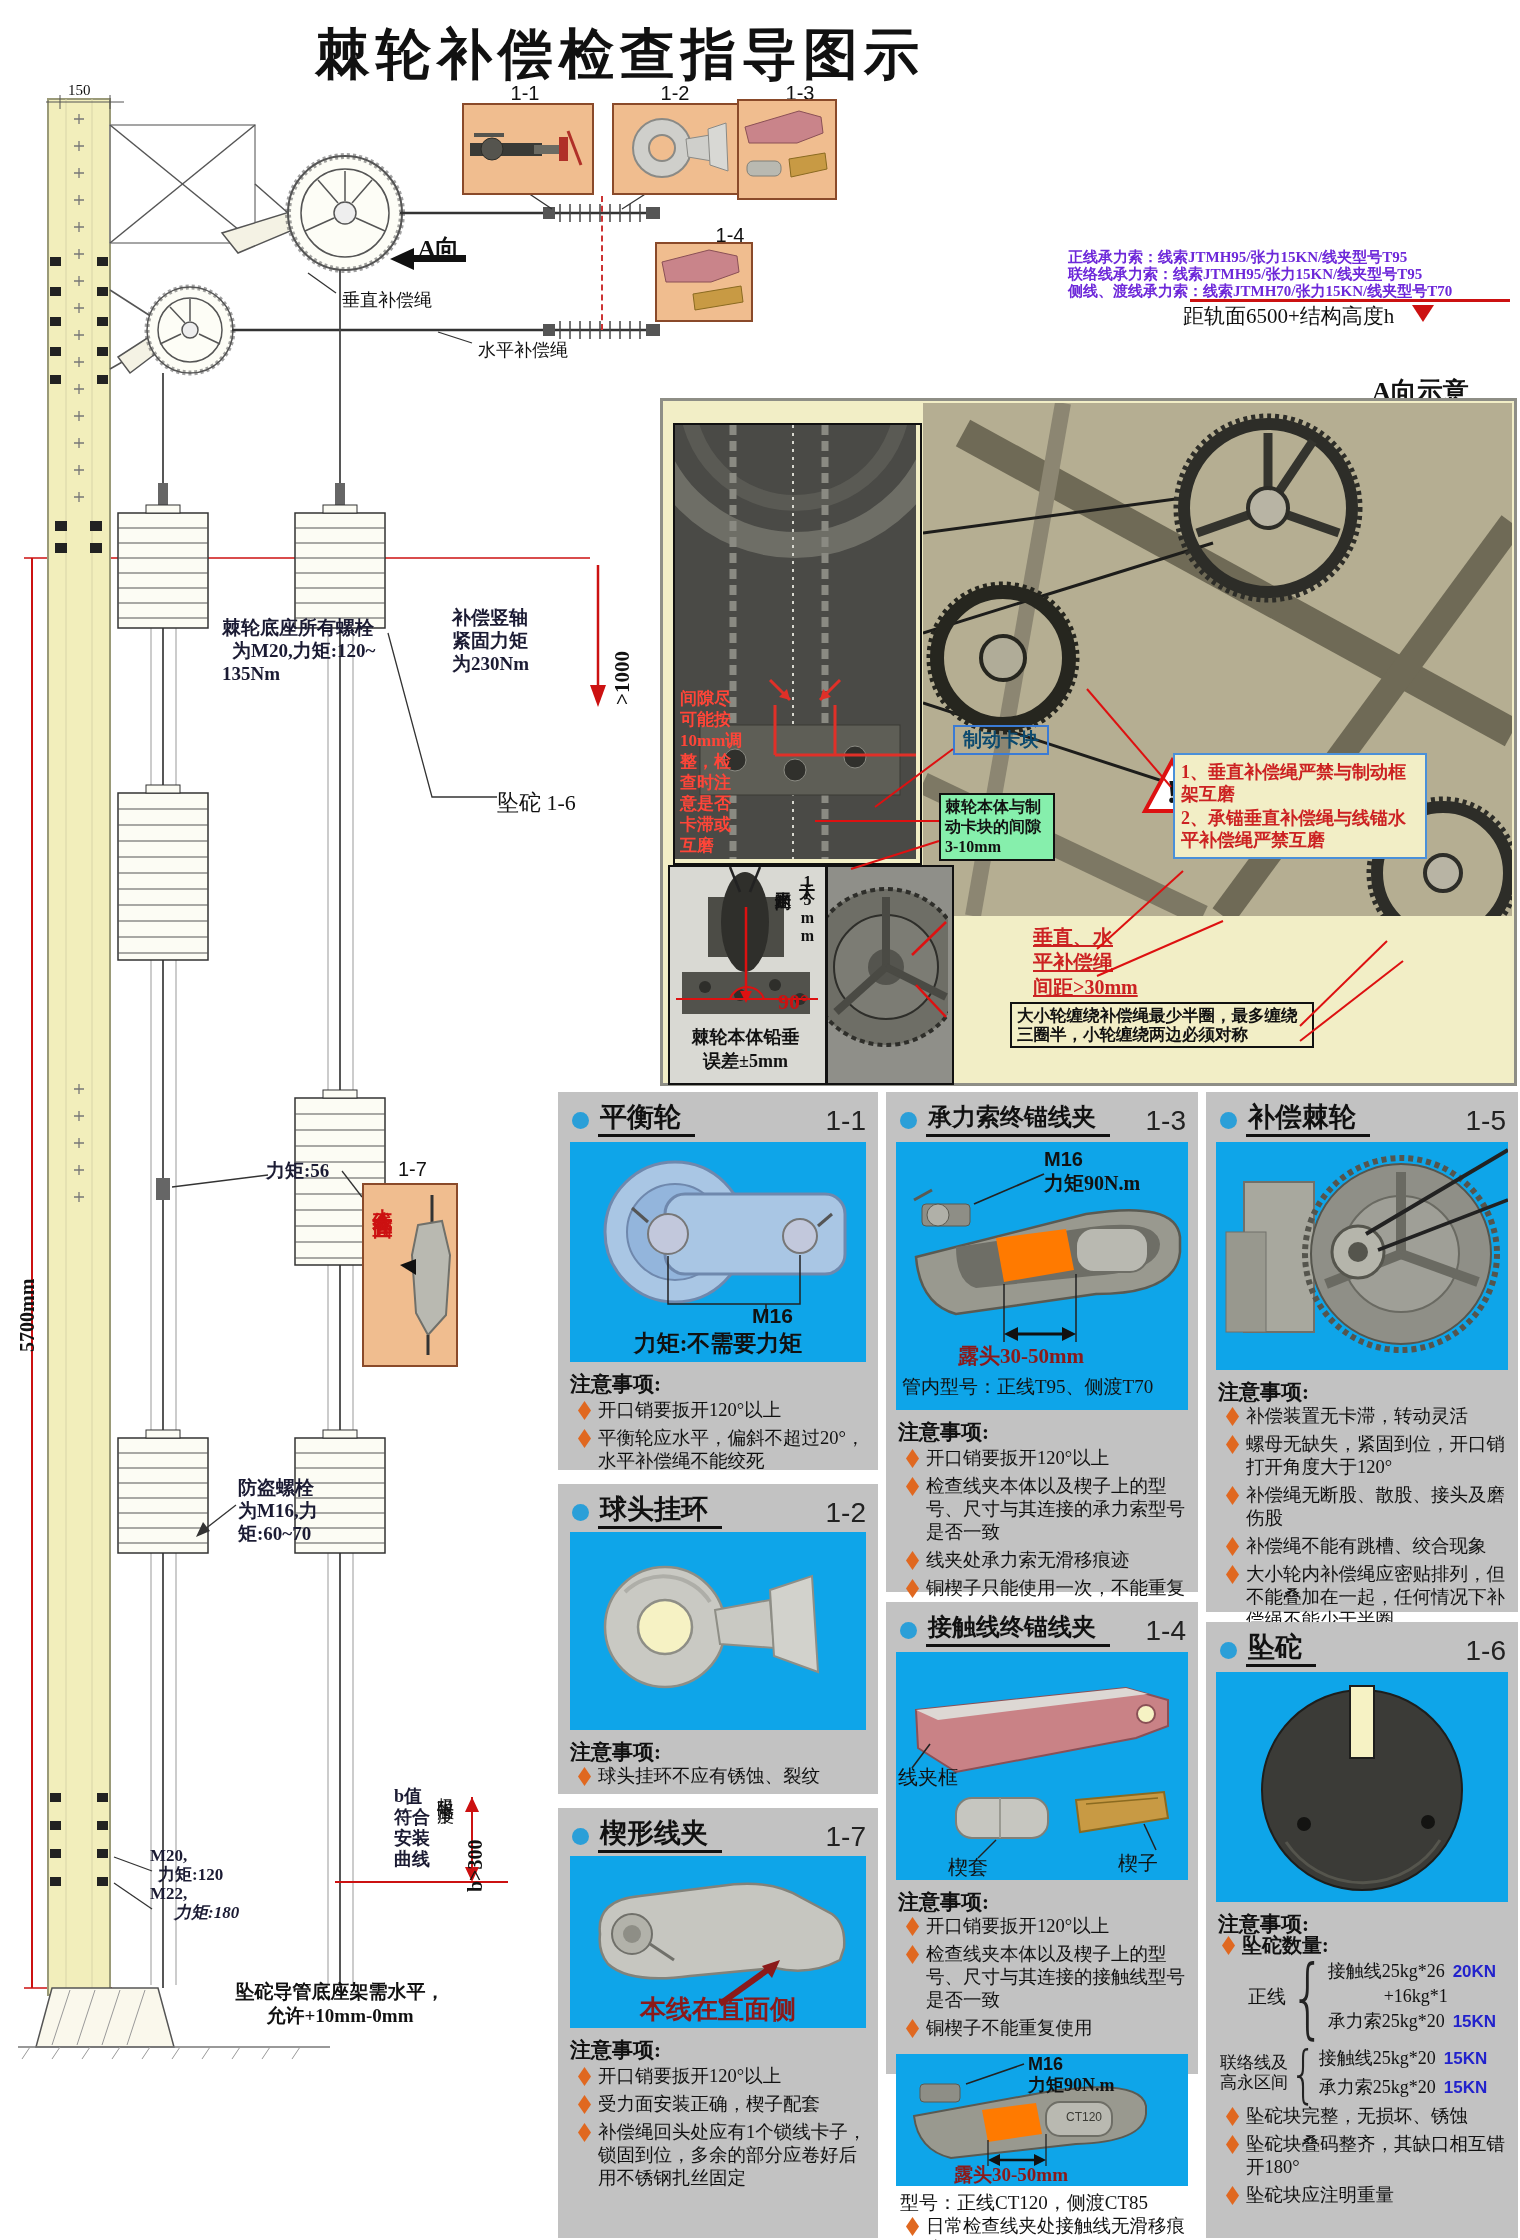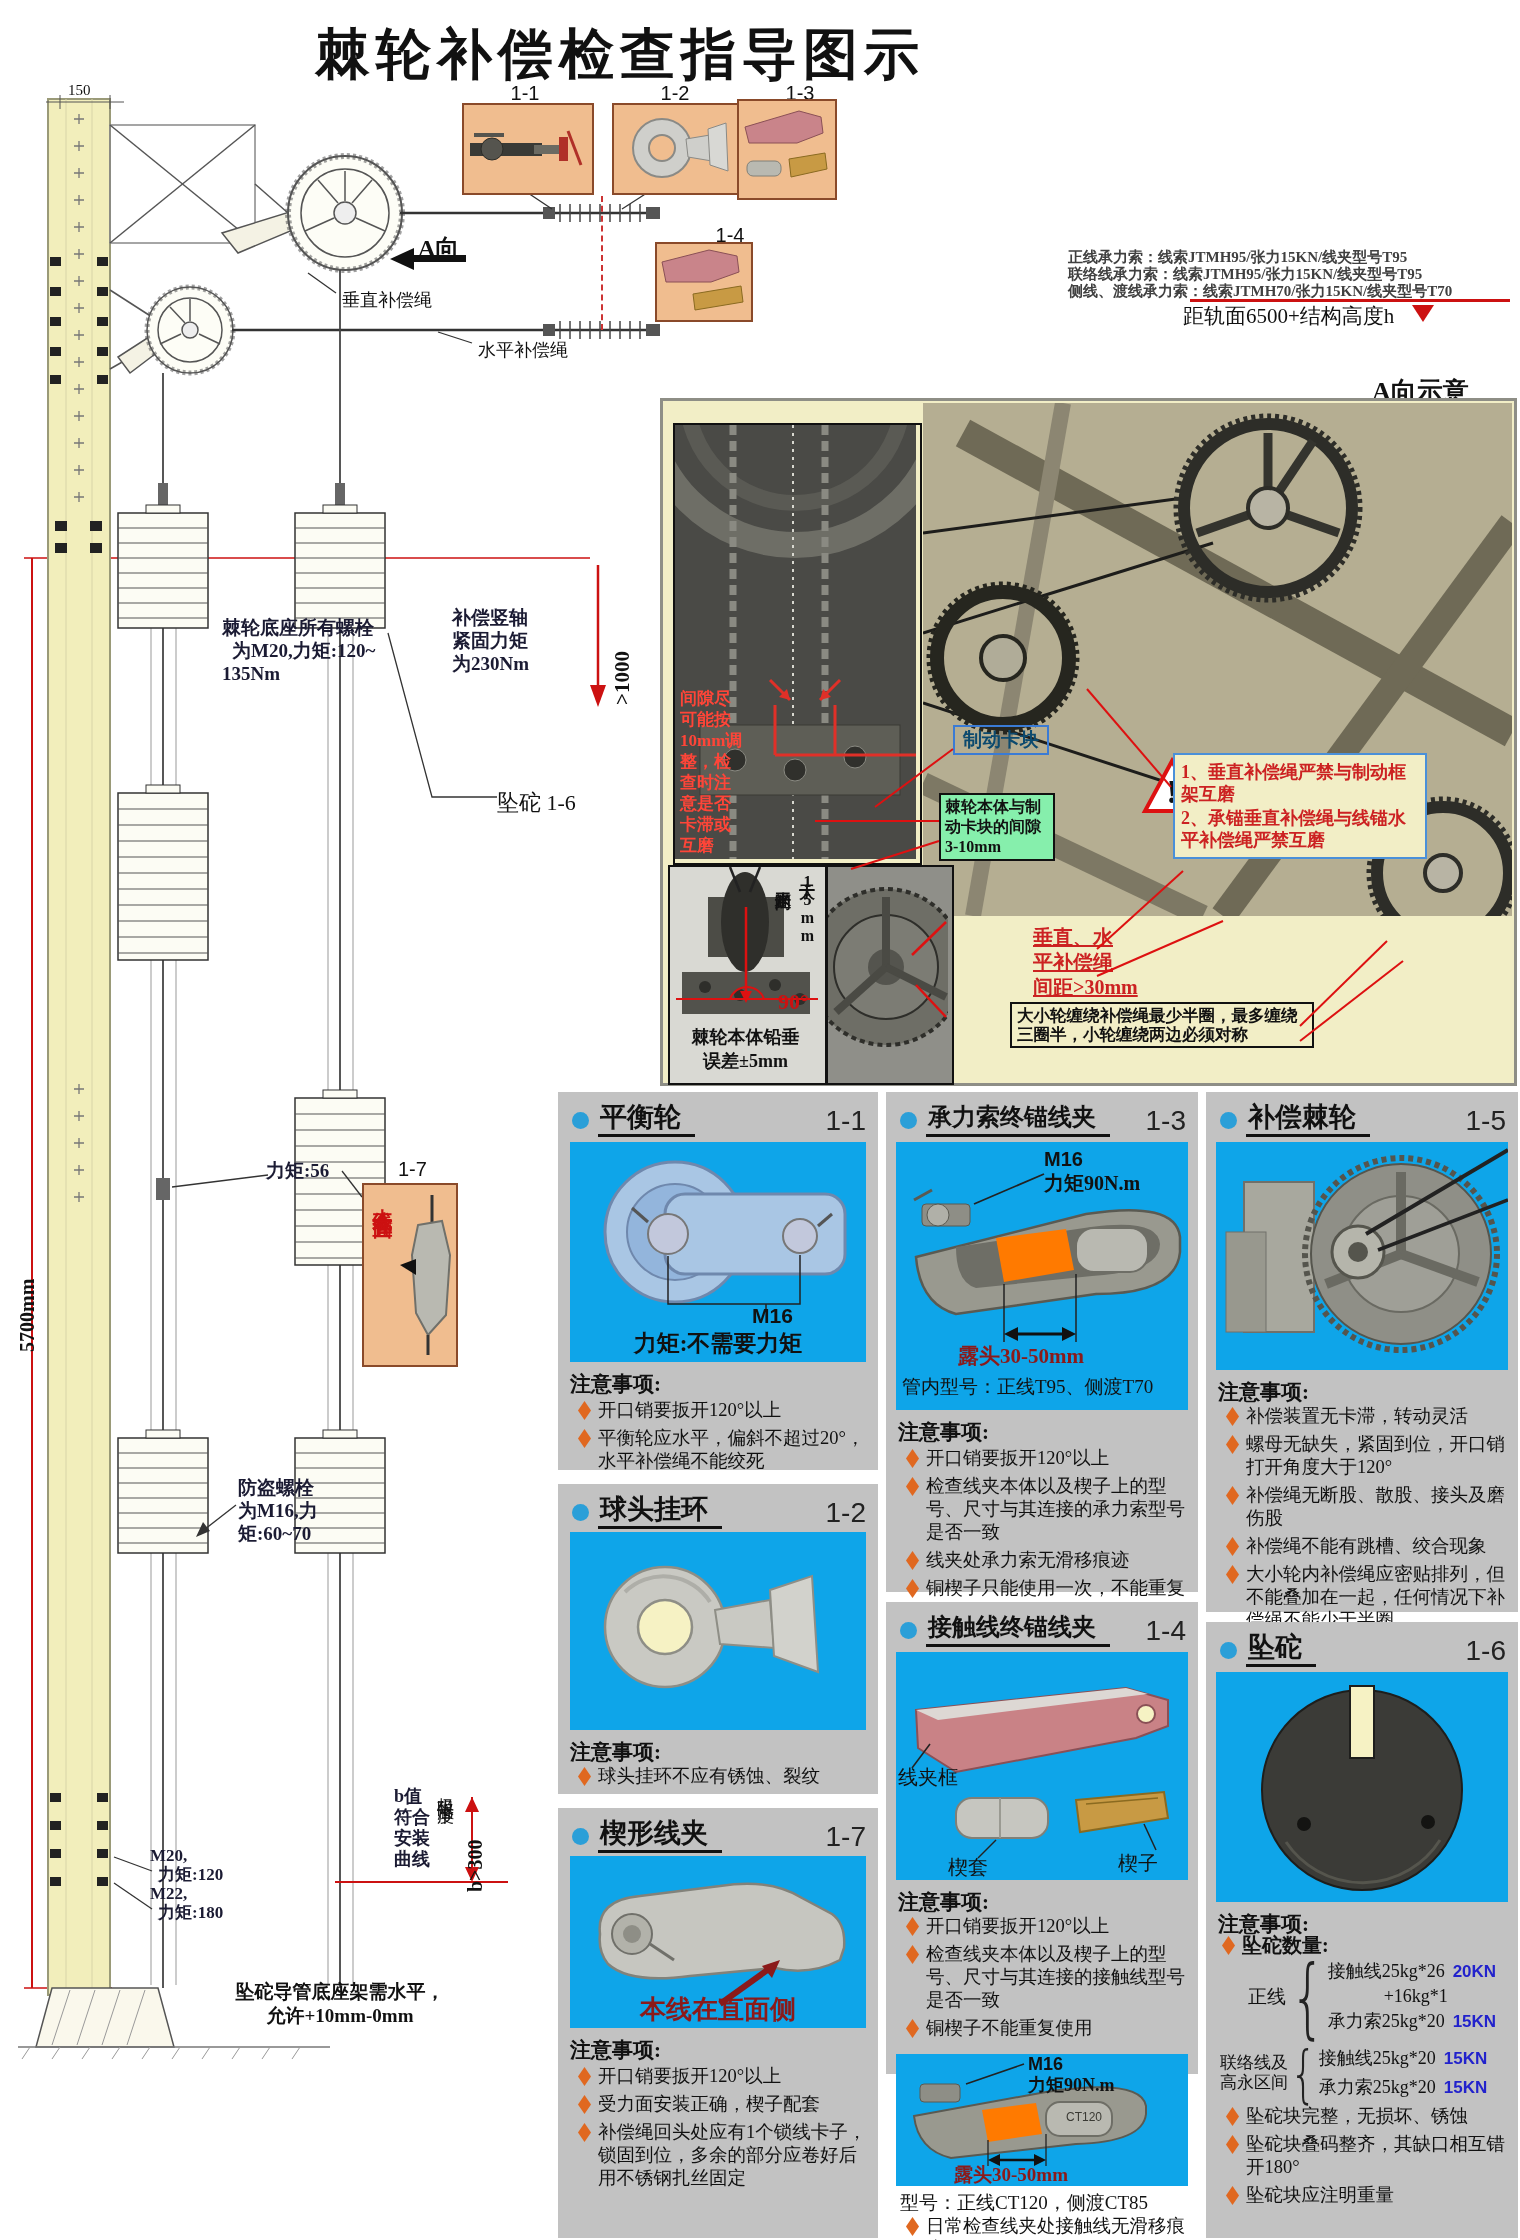--- a/index.html
+++ b/index.html
@@ -7,21 +7,21 @@
   #page{position:relative;width:1520px;height:2240px;background:#fff;overflow:hidden;}
   .abs{position:absolute;}
   .b{font-weight:bold;}
   .ctr{text-align:center;}
   .vtext{writing-mode:vertical-rl;text-orientation:upright;letter-spacing:3px;}
   .rot{transform:rotate(-90deg);transform-origin:0 0;}
   .red{color:#cc1111;}
   .navy{color:#1b1b33;}
   .title{font-size:55px;font-weight:bold;letter-spacing:6px;}
   .photo-tan{background:#f0bd8f;border:2px solid #8a4a2a;}
-  .speclines div{font-size:15px;font-weight:bold;line-height:17px;color:#404040;white-space:nowrap;}
+  .speclines div{font-size:15px;font-weight:bold;line-height:17px;color:#6d28d9;white-space:nowrap;}
   .redline{background:#cc1111;height:3px;}
   .tri-down{width:0;height:0;border-left:11px solid transparent;border-right:11px solid transparent;border-top:17px solid #cc1111;}
   .panel{background:#f2eec6;border:3px solid #8e8e86;}
   .gapnote{border:2px solid #111;background:#86efac;font-size:16px;font-weight:bold;line-height:20px;padding:2px 4px;}
   .bluebox{border:2px solid #3a7bd5;}
   .warnbox{border:2px solid #4a90d9;background:#f2eec6;padding:4px 6px;}
   .warnbox div{color:#cc2222;font-size:18px;font-weight:bold;line-height:22px;margin:2px 0;}
   .wrapbox{border:2px solid #111;background:#f2eec6;font-size:16.5px;font-weight:bold;line-height:19px;padding:2px 5px;}
   .card{background:#c2c2c2;}
   .chead{display:flex;align-items:flex-end;padding:10px 12px 2px 12px;}
@@ -271,21 +271,21 @@
   <div class="abs b navy" style="left:238px;top:1476px;font-size:19px;line-height:23px;">
     <div>防盗螺栓</div>
       <div>为M16,力</div>
       <div>矩:60~70</div>
   </div>
   <div class="abs b rot" style="left:16px;top:1352px;width:110px;font-size:20px;">5700mm</div>
   <div class="abs b navy" style="left:150px;top:1846px;font-size:17px;line-height:19px;">
     <div>M20,</div>
       <div style="padding-left:8px;">力矩:120</div>
     <div>M22,</div>
-      <div style="padding-left:8px;">力矩:180</div>
+      <div style="padding-left:24px;font-style:italic;">力矩:180</div>
   </div>
   <div class="abs b navy" style="left:394px;top:1786px;font-size:18px;line-height:21px;">
     <div>b值</div>
       <div>符合</div>
       <div>安装</div>
       <div>曲线</div>
   </div>
   <div class="abs vtext" style="left:434px;top:1784px;height:120px;font-size:17px;">极限温度下</div>
   <div class="abs b rot" style="left:464px;top:1892px;width:95px;font-size:20px;">b&gt;300</div>
   <div class="abs b ctr" style="left:150px;top:1980px;width:380px;font-size:19px;line-height:24px;">

